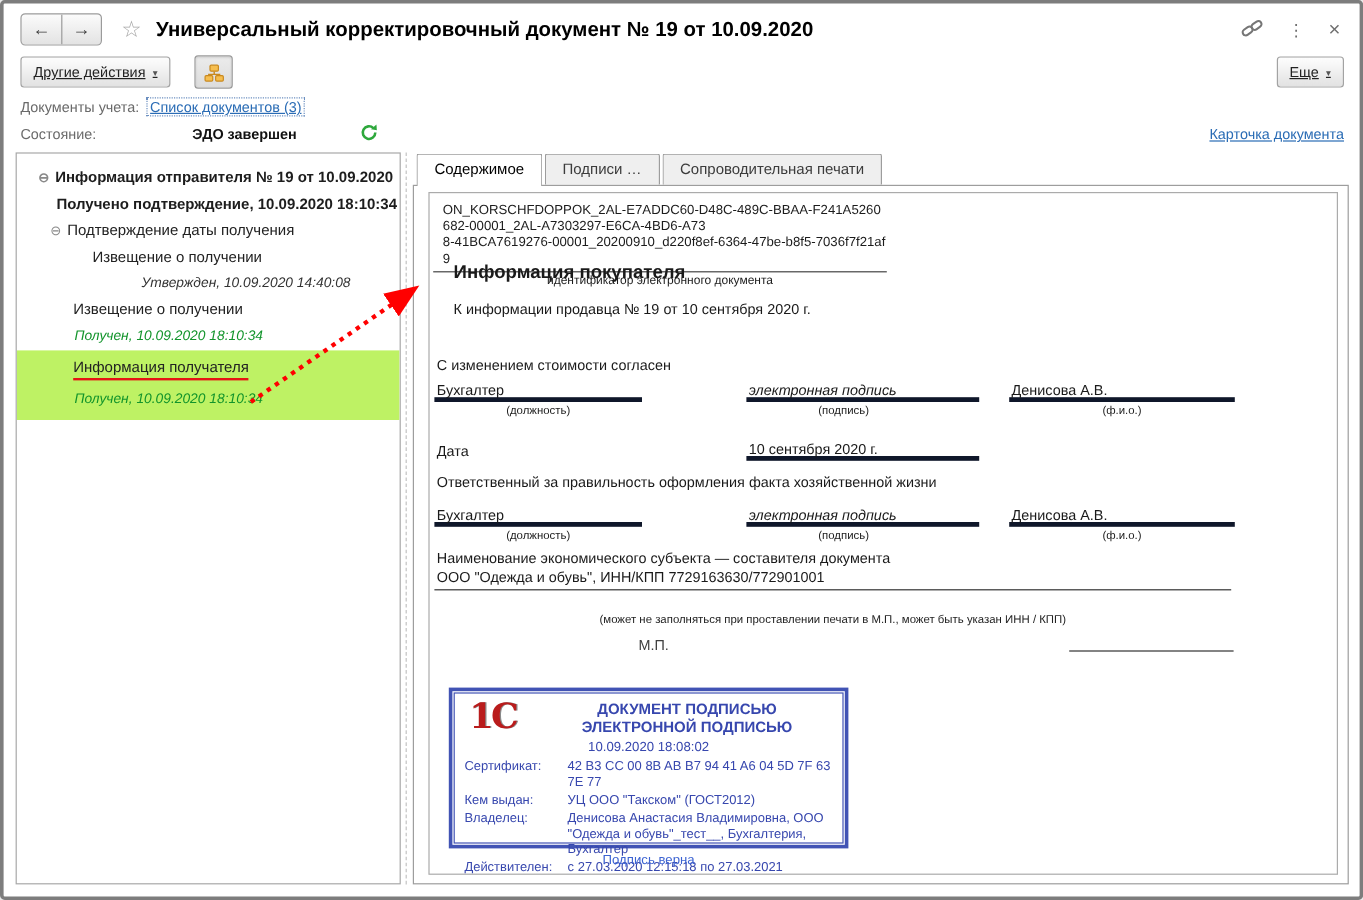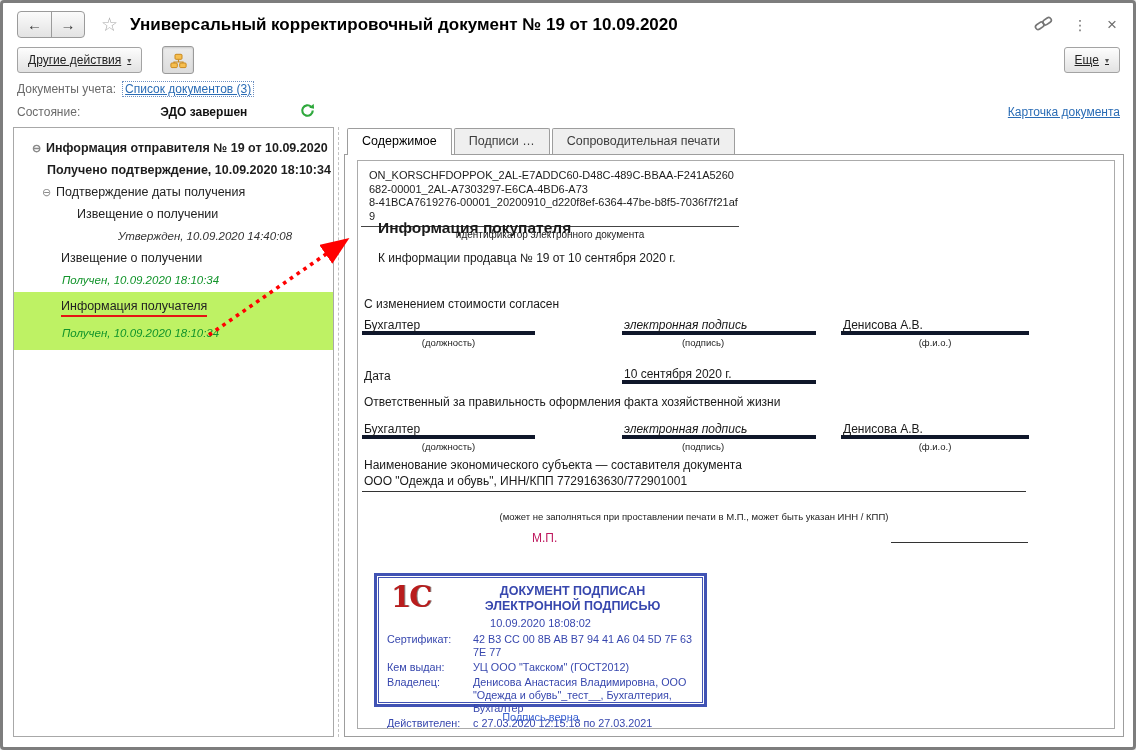--- a/index.html
+++ b/index.html
@@ -74,21 +74,21 @@
   .sigcap{ position:absolute; font-size:9.5px; color:#222; text-align:center; }
   .ital{ font-style:italic; }
   .c1{ left:4px;  width:173px; }
   .c2{ left:248px; width:194px;margin-left:16px; }
   .c3{ left:483px; width:188px; }
   .cap1{ left:4px;  width:173px; top:19px; }
   .cap2{ left:248px; width:194px; top:19px; }
   .cap3{ left:483px; width:188px; top:19px; }
   .longline{ position:absolute; left:4px; width:664px; border-bottom:1px solid #333; font-size:12px; color:#1a1a1a; padding:0 2px 3px 2px; }
   .longcap{ position:absolute; left:4px; width:664px; text-align:center; font-size:9.5px; color:#222; }
-  .mp{ position:absolute; left:174px; font-size:12px; color:#be185d; }
+  .mp{ position:absolute; left:174px; font-size:12px; color:#404040; }
   .shortline{ position:absolute; left:533px; width:137px; border-bottom:1px solid #333; height:14px; }
 
   
   .stamp{ position:absolute; left:16px; top:412px; width:333px; height:134px; border:3px solid #4153b4; background:#fff; }
   .stamp-inner{ position:absolute; inset:1px; border:1px solid #4153b4; padding:4px 8px 4px 8px; }
   .stamp-head{ display:flex; align-items:flex-start; }
   .logo1c{ width:64px; font-size:29px; font-weight:bold; color:#b91c1c; font-family:"DejaVu Serif", serif;
     letter-spacing:-2px; line-height:30px; padding-left:4px; text-shadow:1px 0 0 #8a8a8a; }
   .stamp-title{ flex:1; text-align:center; color:#3747ae; font-weight:bold; font-size:12.5px; line-height:15px; padding-top:2px; }
   .stamp-dt{ text-align:center; color:#3747ae; font-size:11px; margin:3px 0 4px 0; }
@@ -255,21 +255,21 @@
           <div class="longcap" style="top:334px;margin-top:16px;">(может не заполняться при проставлении печати в М.П., может быть указан ИНН / КПП)</div>
 
           <div class="mp" style="top:370px;">М.П.</div>
           <div class="shortline" style="top:368px;"></div>
 
           <div class="stamp">
             <div class="stamp-inner">
               <div class="stamp-head">
                 <div class="logo1c">1С</div>
                 <div class="stamp-title">
-                  <div>ДОКУМЕНТ ПОДПИСАН</div>
+                  <div>ДОКУМЕНТ ПОДПИСЬЮ</div>
                   <div>ЭЛЕКТРОННОЙ ПОДПИСЬЮ</div>
                 </div>
               </div>
               <div class="stamp-dt">10.09.2020 18:08:02</div>
               <div class="stamp-grid">
                 <span>Сертификат:</span>
                 <span>42 B3 CC 00 8B AB B7 94 41 A6 04 5D 7F 63 7E 77</span>
                 <span>Кем выдан:</span>
                 <span>УЦ ООО "Такском" (ГОСТ2012)</span>
                 <span>Владелец:</span>

